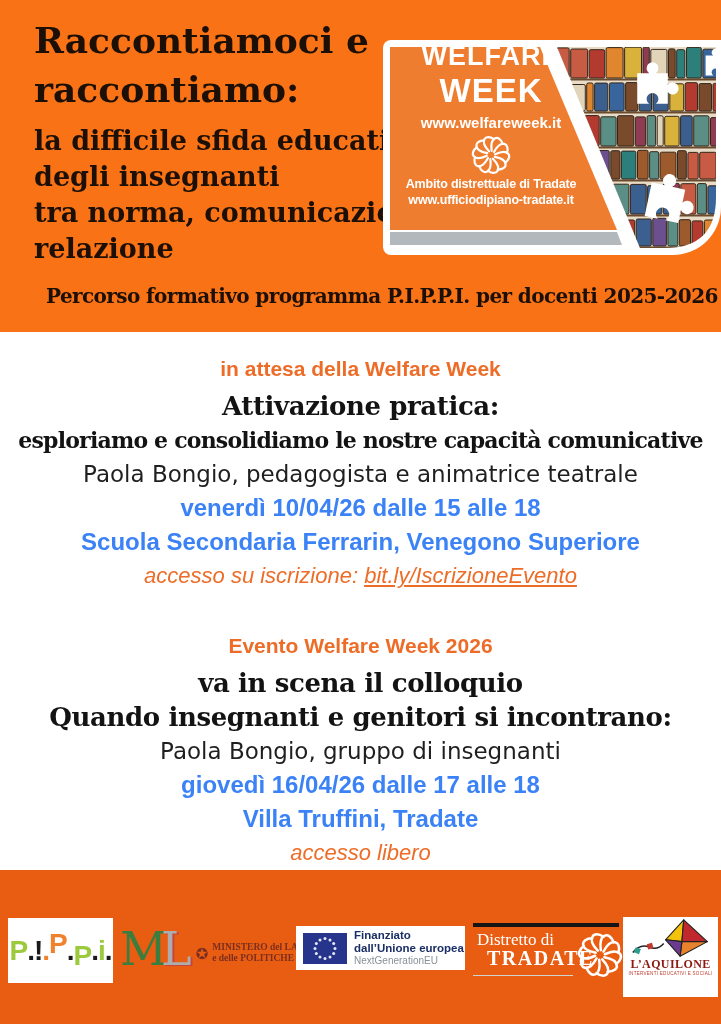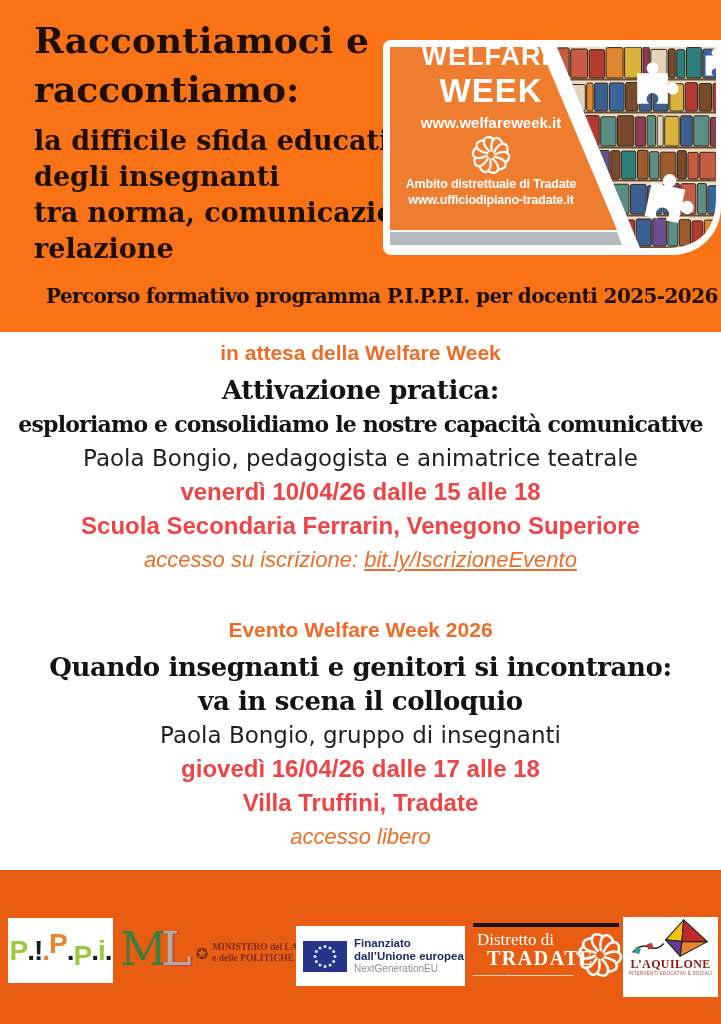--- a/index.html
+++ b/index.html
@@ -24,46 +24,46 @@
     clip-path:polygon(0 0,227px 0,232px 100%,0 100%);}
   .ww-text{position:absolute;left:8px;top:2px;width:200px;text-align:center;color:#fff;}
   .ww-l1{font-size:27px;font-weight:bold;letter-spacing:1px;line-height:29px;}
   .ww-l2{font-size:33px;font-weight:bold;letter-spacing:1px;line-height:40px;}
   .ww-site{font-size:15px;font-weight:bold;line-height:19px;margin-top:2px;}
   .ww-spiral{width:40px;height:40px;color:#fff;margin:3px auto 1px auto;display:block;}
   .ww-org{font-size:12.5px;font-weight:bold;line-height:16px;letter-spacing:-0.2px;}
   .ww-books{position:absolute;left:160px;top:7px;width:173px;height:201px;}
   
   .events{position:absolute;left:0;top:332px;width:721px;height:538px;background:#fff;
-    text-align:center;padding-top:4px;box-sizing:border-box;}
+    text-align:center;padding-top:20px;box-sizing:border-box;}
   .event div{line-height:34px;}
   .kicker{font-size:21px;font-weight:bold;color:#ED6D28;line-height:30px;margin-bottom:3px;}
   .etitle{font-family:"DejaVu Serif",serif;font-weight:bold;font-size:26px;color:#131313;letter-spacing:-0.4px;}
   .etitle.tight{font-size:22px;letter-spacing:-0.8px;}
   .speaker{font-family:"DejaVu Sans",sans-serif;font-size:23px;color:#1f1f1f;}
-  .edate,.eloc{font-size:24px;font-weight:bold;color:#ef4444;}
+  .edate,.eloc{font-size:24px;font-weight:bold;color:#3b82f6;}
   .eaccess{font-size:22px;font-style:italic;color:#ED6D28;}
   .elink{color:#ED6D28;text-decoration:underline;cursor:pointer;}
   .event-2{margin-top:36px;}
   
   .logo-band{position:absolute;left:0;top:870px;width:721px;height:154px;background:#E95D13;}
   .pippi-box{position:absolute;left:8px;top:48px;width:105px;height:65px;background:#fff;
     display:flex;align-items:center;justify-content:center;
     font-size:28px;font-weight:bold;letter-spacing:-1px;}
   .pippi-box span{position:relative;}
   .pippi-box span:nth-child(5){top:-7px;}
   .pippi-box span:nth-child(7){top:5px;}
   .ml-logo{position:absolute;left:120px;top:56px;display:flex;align-items:center;}
   .ml-monogram{font-family:"DejaVu Serif",serif;font-size:46px;line-height:46px;letter-spacing:-6px;}
   .ml-m{color:#3A7D3E;}
   .ml-l{color:#ADADAD;text-shadow:2px 1px 0 #C5463A;}
   .ml-emblem{font-size:15px;color:#7A2E1F;margin:10px 4px 0 10px;}
   .ml-text{font-family:"Liberation Serif",serif;font-weight:bold;font-size:9.5px;line-height:11px;
     color:#7A2E1F;margin-top:8px;}
-  .eu-box{position:absolute;left:296px;top:56px;width:169px;height:60px;background:#fff;
+  .eu-box{position:absolute;left:296px;top:56px;width:169px;height:44px;background:#fff;
     display:flex;align-items:center;gap:7px;padding-left:7px;box-sizing:border-box;}
   .eu-flag{width:44px;height:31px;flex:0 0 auto;}
   .eu-l1,.eu-l2{font-size:11.5px;font-weight:bold;color:#1A2E66;line-height:13px;}
   .eu-l3{font-size:10px;color:#8A8F98;line-height:12px;}
   .tradate-logo{position:absolute;left:473px;top:53px;width:146px;color:#fff;}
   .tr-topbar{height:4px;background:#151515;margin-bottom:5px;}
   .tr-l1{font-family:"Liberation Serif",serif;font-size:17px;line-height:16px;padding-left:4px;}
   .tr-l2{font-family:"Liberation Serif",serif;font-weight:bold;font-size:20px;line-height:21px;
     letter-spacing:1.5px;padding-left:14px;}
   .tr-spiral{position:absolute;right:-4px;top:9px;width:46px;height:46px;color:#fff;}
@@ -215,22 +215,22 @@
       <div class="speaker">Paola Bongio, pedagogista e animatrice teatrale</div>
       <div class="edate">venerdì 10/04/26 dalle 15 alle 18</div>
       <div class="eloc">Scuola Secondaria Ferrarin, Venegono Superiore</div>
       <div class="eaccess">
         <span>accesso su iscrizione: </span><a class="elink">bit.ly/IscrizioneEvento</a>
       </div>
     </section>
 
     <section class="event event-2">
       <div class="kicker">Evento Welfare Week 2026</div>
+      <div class="etitle">va in scena il colloquio</div>
       <div class="etitle">Quando insegnanti e genitori si incontrano:</div>
-      <div class="etitle">va in scena il colloquio</div>
       <div class="speaker">Paola Bongio, gruppo di insegnanti</div>
       <div class="edate">giovedì 16/04/26 dalle 17 alle 18</div>
       <div class="eloc">Villa Truffini, Tradate</div>
       <div class="eaccess">accesso libero</div>
     </section>
   </main>
 
   <footer class="logo-band">
 
     <div class="pippi-box">

